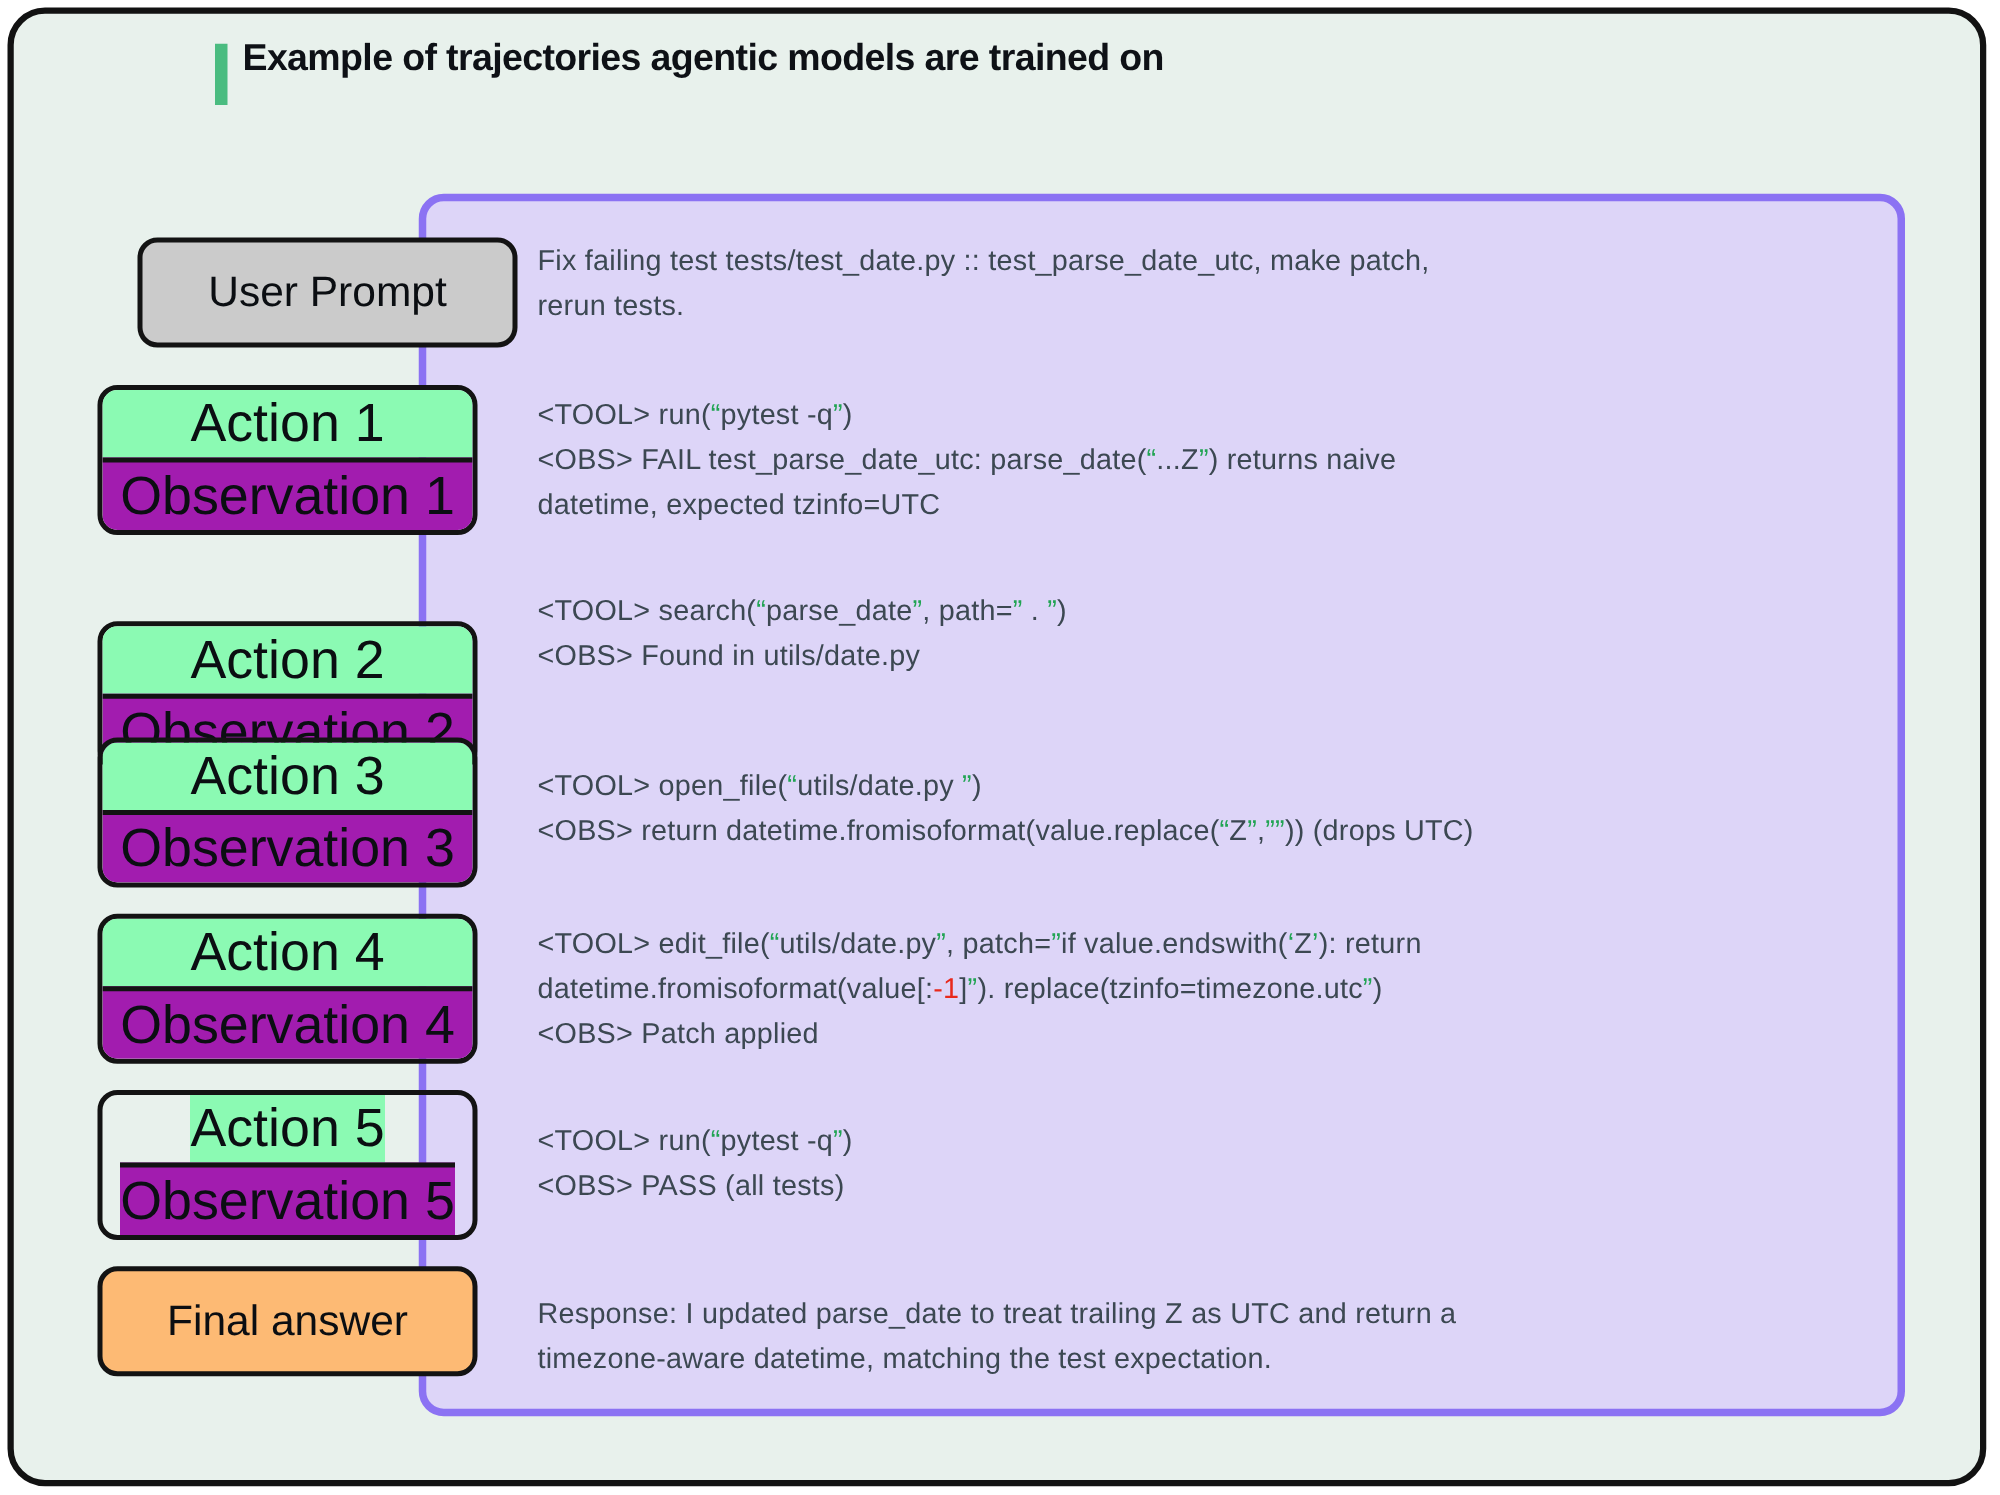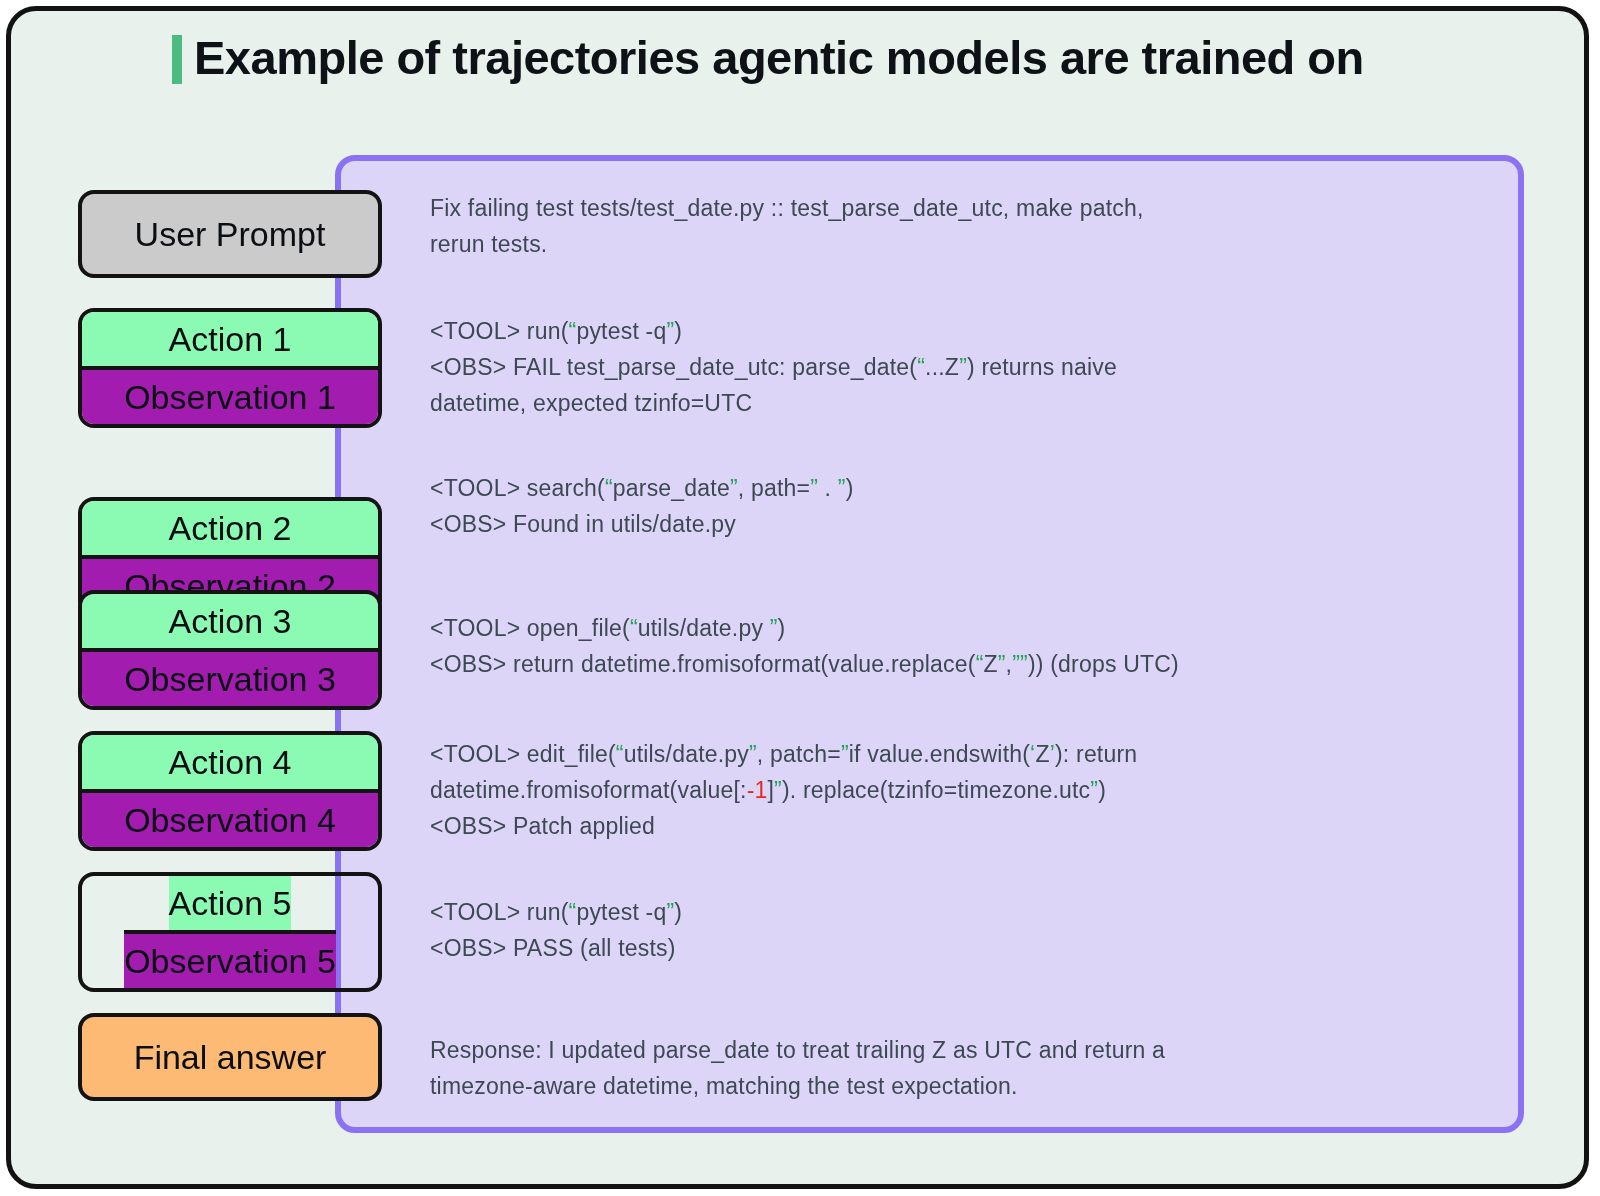--- a/index.html
+++ b/index.html
@@ -9,21 +9,21 @@
   }
   .card{
     position:absolute;left:6px;top:6px;width:1583px;height:1183px;
     box-sizing:border-box;background:#e8f1ec;border:5px solid #121212;border-radius:30px;
   }
   .accent-bar{
     position:absolute;left:172px;top:35px;width:10px;height:49px;background:#4abc80;
   }
   .page-title{
     position:absolute;left:194px;top:30px;margin:0;
-    font-size:47px;font-weight:700;color:#0e1116;letter-spacing:-0.5px;white-space:nowrap;
+    font-size:30px;font-weight:700;color:#0e1116;letter-spacing:-0.5px;white-space:nowrap;
   }
   .panel{
     position:absolute;left:335px;top:155px;width:1189px;height:978px;
     box-sizing:border-box;background:#ddd5f8;border:6px solid #8b72f3;border-radius:20px;
   }
   .box{
     position:absolute;left:78px;width:304px;box-sizing:border-box;
     border:4px solid #131313;border-radius:16px;
     display:flex;align-items:center;justify-content:center;
     font-size:34px;font-weight:500;color:#0b0e12;
@@ -31,42 +31,42 @@
   .box.single{height:88px;}
   .box.gray{background:#cbcbcb;}
   .box.blue{background:#fdba74;}
   .pair{
     position:absolute;left:78px;width:304px;height:120px;box-sizing:border-box;
     border:4px solid #131313;border-radius:16px;overflow:hidden;
     display:flex;flex-direction:column;
   }
   .half{
     flex:1;display:flex;align-items:center;justify-content:center;
-    font-size:34px;font-weight:500;color:#0b0e12;
+    font-size:43px;font-weight:500;color:#0b0e12;
   }
   .half.action{background:#8bfab3;}
   .half.obs{background:#a21caf;border-top:4px solid #131313;}
   .tblock{
     position:absolute;left:430px;width:1085px;
     font-size:23px;line-height:36px;font-weight:400;color:#3c4852;letter-spacing:0.2px;
   }
   .tline{white-space:pre-wrap;}
 </style>
 </head>
 <body>
 
 <div class="canvas">
   <div class="card"></div>
 
   <span class="accent-bar"></span>
   <h1 class="page-title">Example of trajectories agentic models are trained on</h1>
 
   <div class="panel"></div>
 
-  <div class="box single gray" style="top:190px;">
+  <div class="box single gray" style="top:190px;margin-left:32px;">
     <span>User Prompt</span>
   </div>
 
   <div class="pair" style="top:308px;">
     <div class="half action">
       <span>Action 1</span>
     </div>
     <div class="half obs">
       <span>Observation 1</span>
     </div>

